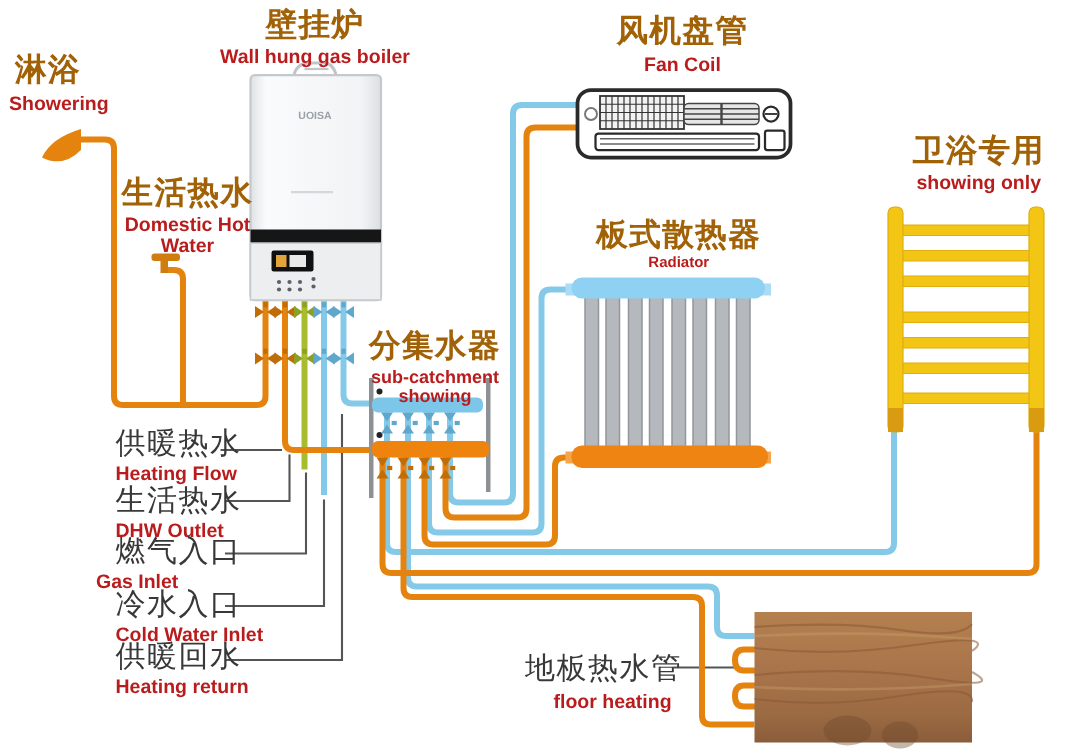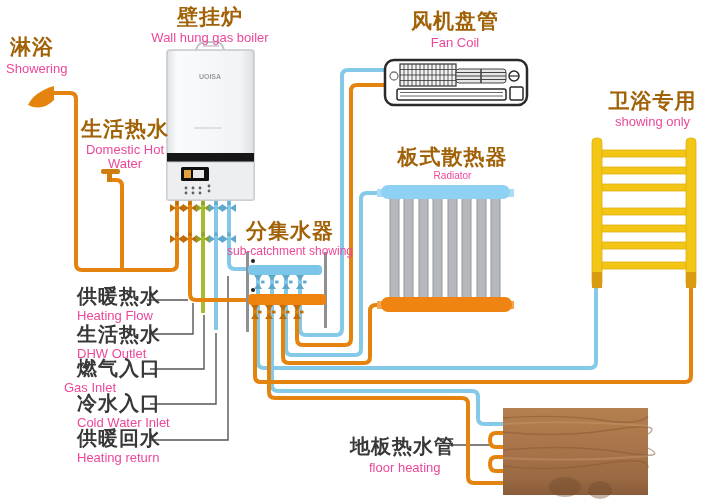--- a/index.html
+++ b/index.html
@@ -1,23 +1,23 @@
 <!DOCTYPE html>
 <html><head>
 <meta charset="utf-8">
 <style>
   html,body{margin:0;padding:0;background:#fff;}
   #stage{position:relative;width:725px;height:500px;background:#fff;overflow:hidden;
          font-family:"Liberation Sans","DejaVu Sans",sans-serif;}
   #diagram-svg{position:absolute;left:0;top:0;}
   .lbl{position:absolute;color:#3a3a3a;line-height:1.05;white-space:nowrap;}
   .zh{font-weight:700;font-size:21px;letter-spacing:1px;color:#a16207;}
-  .en{font-weight:400;font-size:13px;color:#ec4899;}
+  .en{font-weight:700;font-size:13px;color:#b91c1c;}
   .ctr{text-align:center;white-space:normal;}
-  .zh-sm{font-weight:700;font-size:20px;letter-spacing:1px;color:#383838;}
+  .zh-sm{font-weight:400;font-size:20px;letter-spacing:1px;color:#383838;}
 </style>
 </head>
 <body>
 
 <div id="stage">
 
 <svg id="diagram-svg" width="725" height="500" viewBox="0 0 725 500">
   <defs>
     <g id="valveH">
       <path d="M-7,-4 L-1,0 L-7,4 Z"></path>

